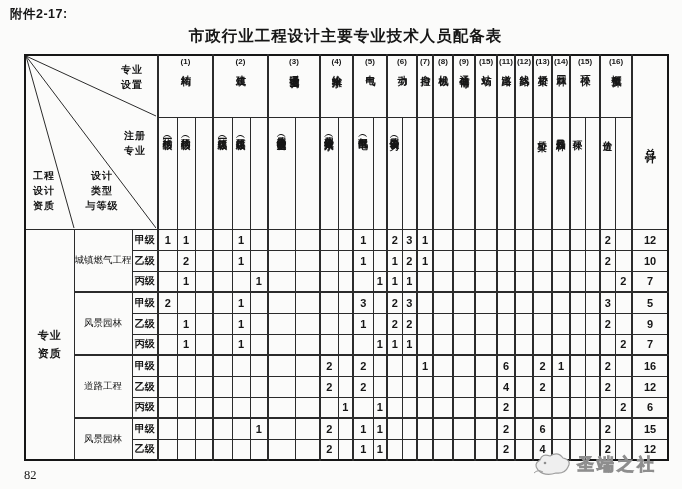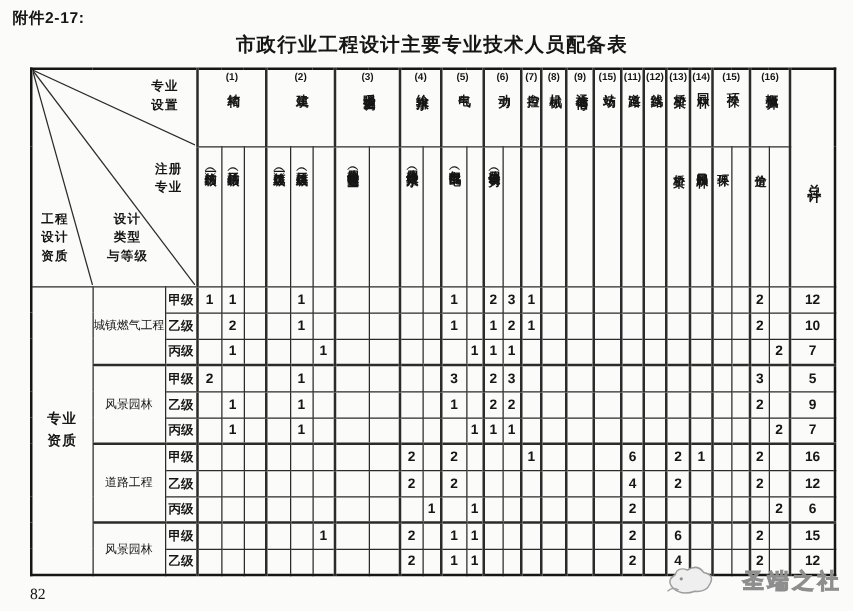--- a/index.html
+++ b/index.html
@@ -29,21 +29,21 @@
   .gname{font-size:10px;font-weight:700;letter-spacing:1px;}
   td.sub{vertical-align:top;padding-top:2px;}
   .subv{font-size:9.5px;font-weight:700;letter-spacing:.5px;}
   .total-head{vertical-align:middle;}
   .totv{font-size:11px;font-weight:700;letter-spacing:4px;}
   .axis{font-size:11px;font-weight:700;white-space:pre-line;line-height:1.7;letter-spacing:1px;}
   .proj{font-size:9.5px;font-weight:400;letter-spacing:0;}
   .grade{font-size:10px;font-weight:700;margin-top:44px;}
   .num{font-size:11px;font-weight:700;}
   .page-number{position:absolute;left:24px;top:468px;width:643px;text-align:left;font-size:12.5px;font-family:"Liberation Serif","DejaVu Serif",serif;}
-  .watermark{position:absolute;left:532px;top:450px;display:flex;align-items:center;gap:20px;}
+  .watermark{position:absolute;left:532px;top:450px;display:flex;align-items:center;gap:3px;}
   .wm-text{font-size:17px;font-weight:700;letter-spacing:3px;color:#bdbdbd;-webkit-text-stroke:.8px #8e8e8e;}
 </style>
 </head>
 <body>
 
 <div class="attachment-label">附件2-17:</div>
 <div class="doc-title">市政行业工程设计主要专业技术人员配备表</div>
 
 <div class="table-wrap">
   <table id="grid">

